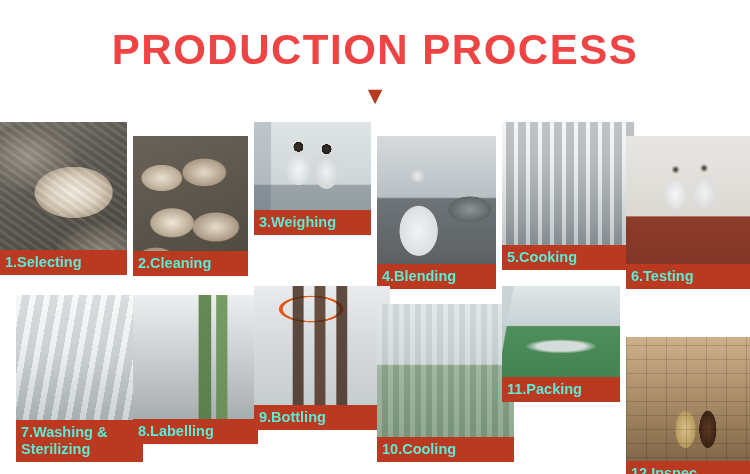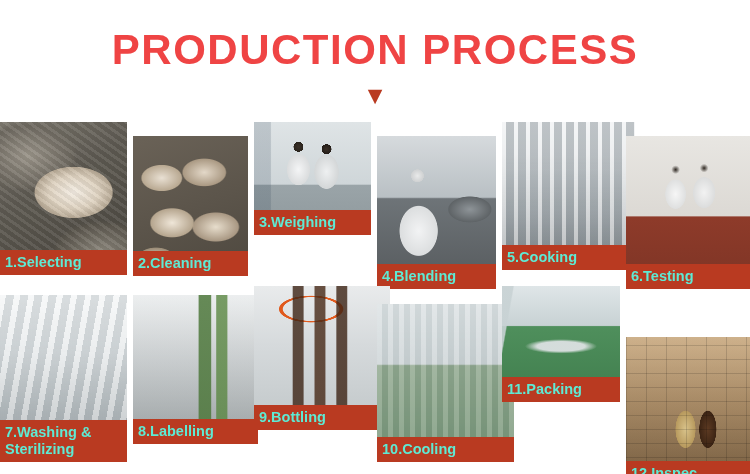--- a/index.html
+++ b/index.html
@@ -249,21 +249,21 @@
       <div class="caption full">5.Cooking</div>
     </div>
 
     <div class="cell" style="left:626px; top:14px; width:124px; height:153px;">
       <div class="photo">
           <div class="img-base p6"></div>
         </div>
       <div class="caption full">6.Testing</div>
     </div>
 
-    <div class="cell" style="left:0px; top:173px; width:127px; height:167px;">
+    <div class="cell" style="left:16px; top:173px; width:127px; height:167px;">
       <div class="photo">
           <div class="img-base p7"></div>
         </div>
       <div class="caption full">7.Washing &amp;
 Sterilizing</div>
     </div>
 
     <div class="cell" style="left:133px; top:173px; width:125px; height:149px;">
       <div class="photo">
           <div class="img-base p8"></div>

